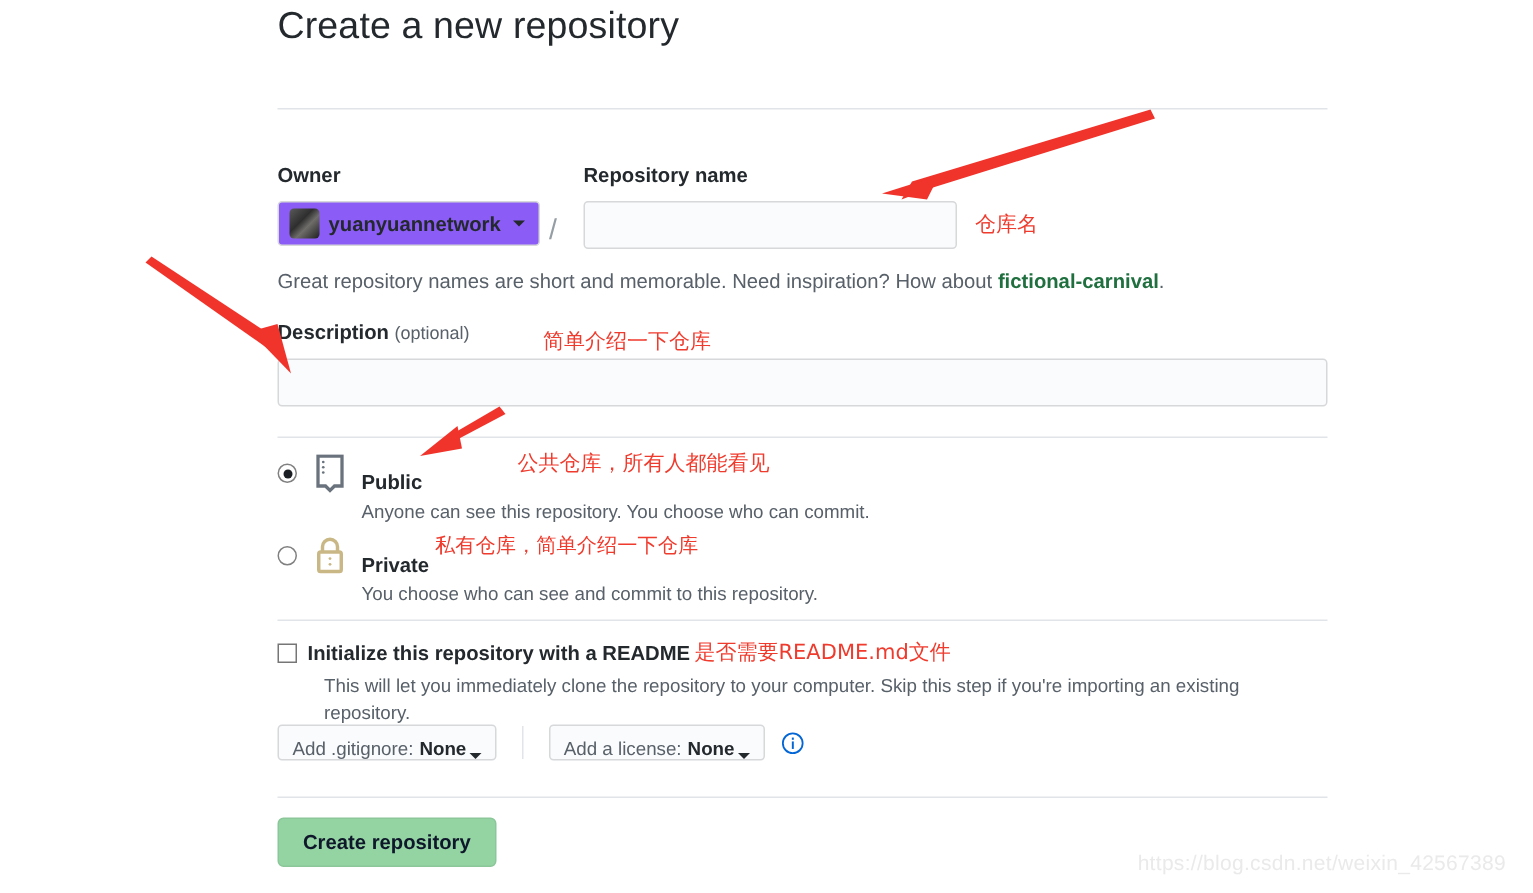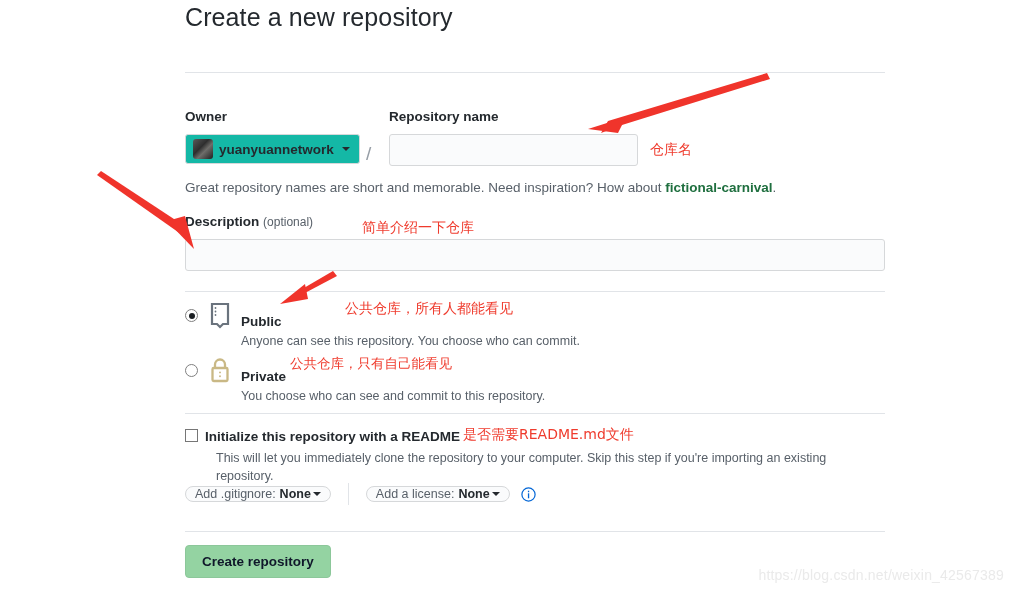--- a/index.html
+++ b/index.html
@@ -75,21 +75,21 @@
     left: 204px;
     top: 0;
   }
   .owner-select {
     display: inline-flex;
     align-items: center;
     gap: 6px;
     margin-top: 8px;
     height: 30px;
     padding: 0 9px 0 7px;
-    background: #14b8a6;
+    background: #8b5cf6;
     border: 1px solid #d6d8da;
     border-radius: 3px;
     box-sizing: border-box;
     cursor: pointer;
   }
   .avatar {
     width: 20px;
     height: 20px;
     border-radius: 3px;
     background: linear-gradient(135deg, #5a5a5a 0%, #2e2e2e 40%, #6e6d6a 60%, #1f1f1f 100%);
@@ -267,28 +267,28 @@
 
   
   .selects-row {
     position: absolute;
     left: 185px;
     top: 483px;
     display: flex;
     align-items: center;
   }
   .select-btn {
-    height: 16px;
+    height: 24px;
     padding: 0 9px;
     background: #fafbfc;
     border: 1px solid #d6d8da;
-    border-radius: 8px;
+    border-radius: 3px;
     box-sizing: border-box;
     display: inline-flex;
-    align-items: center;
+    align-items: flex-end;
     font-size: 12.5px;
     color: #586069;
     cursor: pointer;
     white-space: nowrap;
   }
   .select-btn .val {
     font-weight: bold;
     color: #24292e;
     margin-left: 4px;
   }
@@ -478,16 +478,16 @@
 
   <g>
     <path d="M333,271 L297,292 L289,299 L303,294 L337,276 Z" fill="#f0342b"></path>
     <path d="M280,304 L305,284 L308,299 Z" fill="#f0342b"></path>
   </g>
 </svg>
 
 <div class="anno anno-repo">仓库名</div>
 <div class="anno anno-desc">简单介绍一下仓库</div>
 <div class="anno anno-public">公共仓库，所有人都能看见</div>
-<div class="anno anno-private">公共仓库，只有自己能看见</div>
+<div class="anno anno-private">私有仓库，简单介绍一下仓库</div>
 <div class="anno anno-readme">是否需要README.md文件</div>
 
 <div class="watermark">https://blog.csdn.net/weixin_42567389</div>
 
 </body></html>

